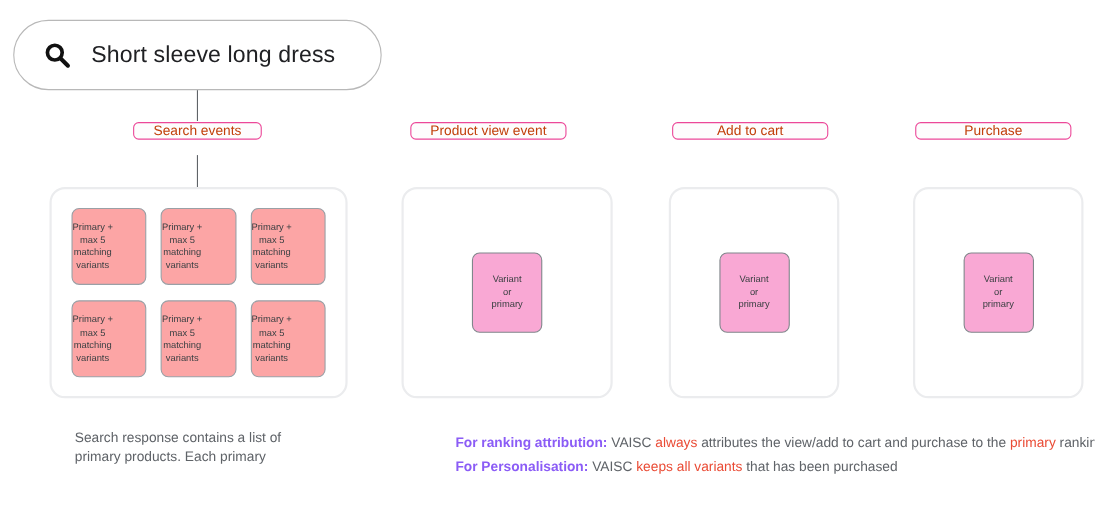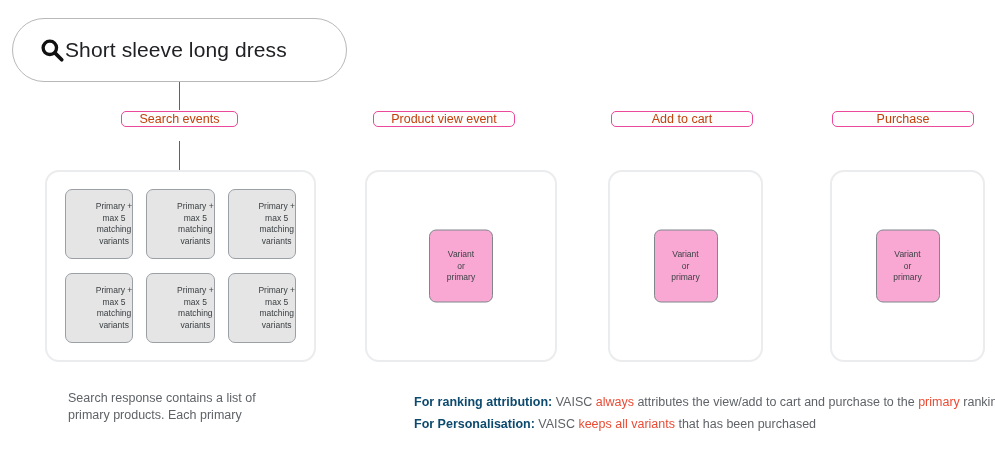--- a/index.html
+++ b/index.html
@@ -31,20 +31,21 @@
     align-items: center;
     padding-left: 26px;
   }
   #search-icon {
     width: 26px;
     height: 26px;
     flex: 0 0 auto;
     display: block;
   }
   #search-query {
+    margin-left: 18px;
     font-size: 21px;
     color: #202124;
     white-space: nowrap;
     letter-spacing: .1px;
   }
 
   
   .connector {
     position: absolute;
     width: 1px;
@@ -98,24 +99,24 @@
     display: grid;
     grid-template-columns: repeat(3, 1fr);
     grid-template-rows: repeat(2, 1fr);
     column-gap: 13px;
     row-gap: 14px;
   }
   .primary-card {
     box-sizing: border-box;
     border: 1px solid #9aa0a6;
     border-radius: 7px;
-    background: #e5e5e5;
-    display: flex;
-    align-items: center;
-    justify-content: flex-end;
+    background: #fca5a5;
+    display: flex;
+    align-items: center;
+    justify-content: flex-start;
     text-align: center;
     font-size: 8.5px;
     line-height: 11.5px;
     color: #3c4043;
   }
 
   
   .variant-card {
     position: absolute;
     left: 50%;
@@ -149,21 +150,21 @@
   #notes {
     position: absolute;
     left: 373px;
     top: 391px;
     width: 615px;
     font-size: 12.5px;
     line-height: 22px;
     color: #5f6368;
   }
   .note-line { white-space: nowrap; }
-  .note-label { font-weight: bold; color: #0c4a6e; padding-left: 41px; }
+  .note-label { font-weight: bold; color: #8b5cf6; padding-left: 41px; }
   .hl { color: #ea4b35; }
 </style>
 </head>
 <body>
 
 <div id="search-bar">
   <svg id="search-icon" viewBox="0 0 24 24" aria-hidden="true">
     <circle cx="10" cy="10" r="6.2" fill="none" stroke="#111111" stroke-width="3.1"></circle>
     <line x1="14.7" y1="14.7" x2="21" y2="21" stroke="#111111" stroke-width="3.4" stroke-linecap="round"></line>
   </svg>

